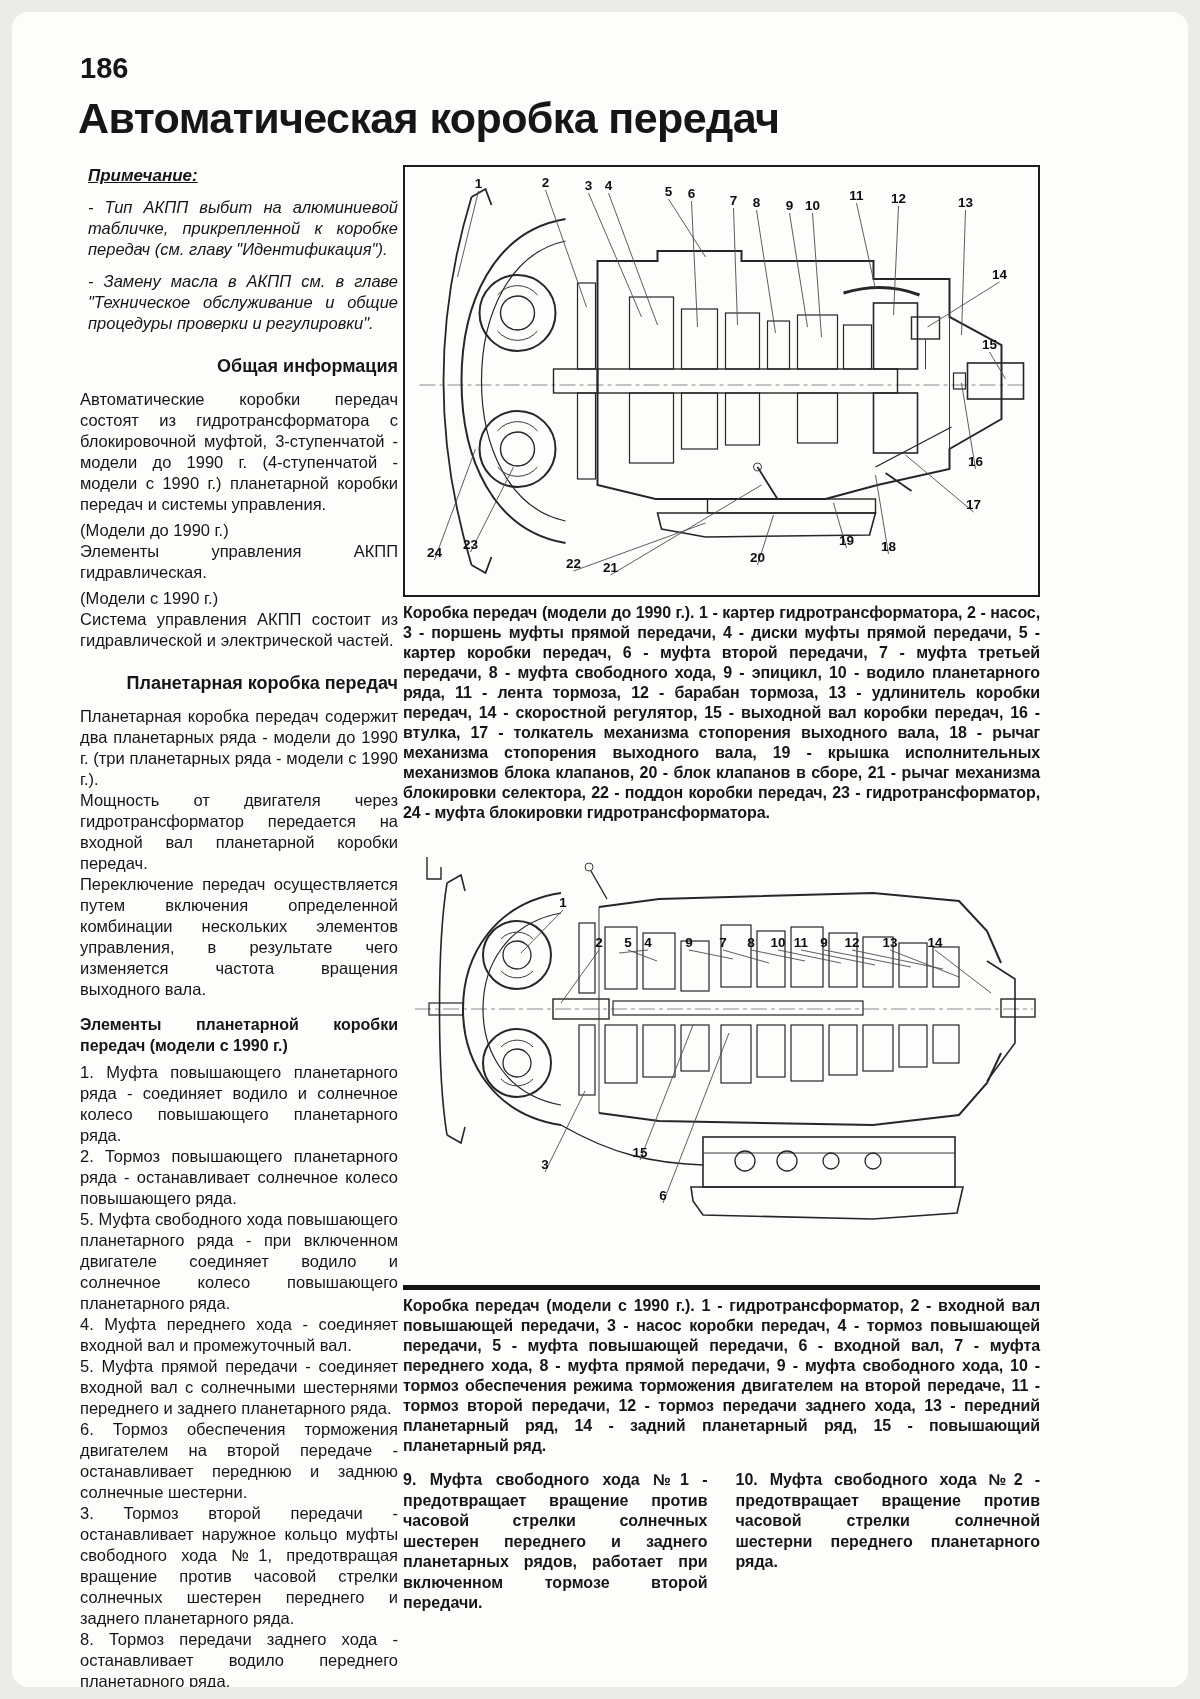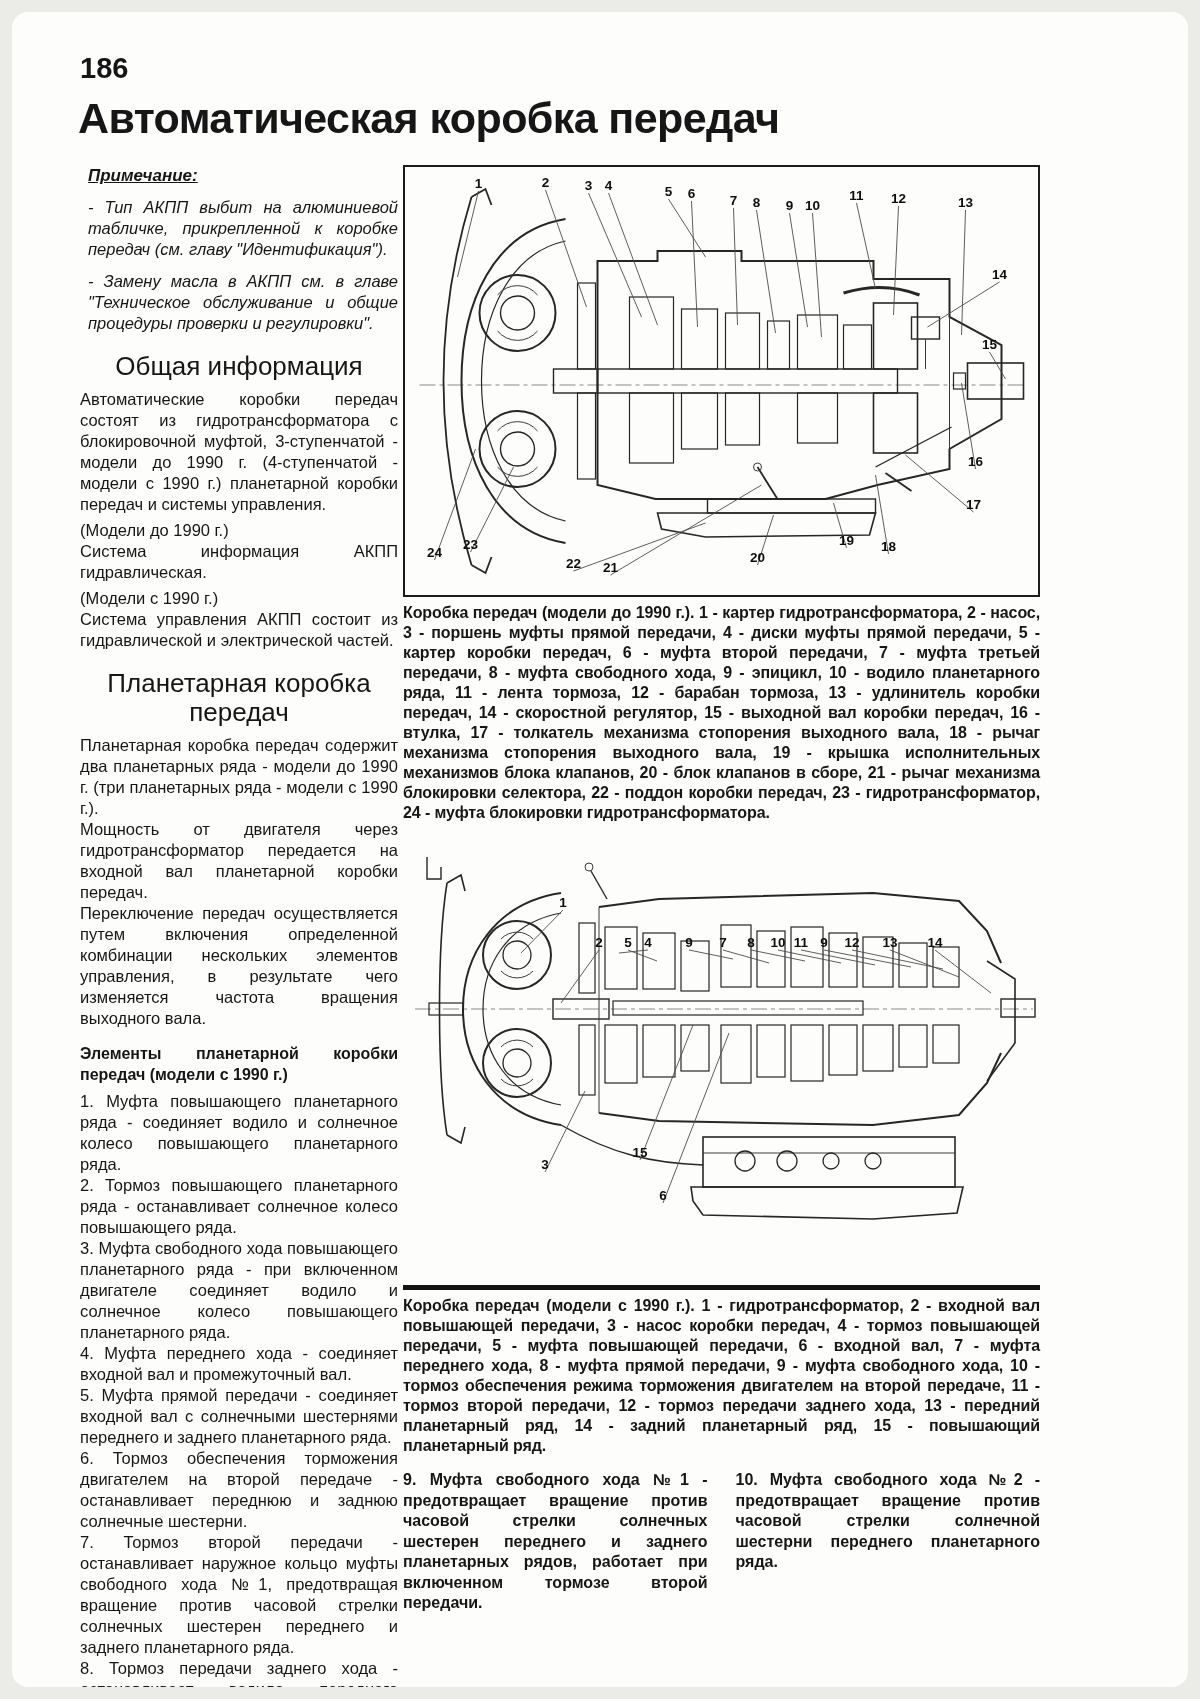--- a/index.html
+++ b/index.html
@@ -10,21 +10,21 @@
   }
   .page{position:absolute;inset:12px;background:#fdfdfc;border-radius:16px;overflow:hidden}
   .page-number{position:absolute;left:68px;top:40px;font-size:29px;font-weight:bold}
   .title{position:absolute;left:66px;top:82px;font-size:43px;font-weight:bold;letter-spacing:-0.6px;margin:0;white-space:nowrap}
 
   .left-col{position:absolute;left:68px;top:153px;width:318px;font-size:16.5px;line-height:21px;text-align:justify}
   .left-col p{margin:0}
   .note{font-style:italic}
   .note-heading{font-weight:bold;text-decoration:underline;margin:0 0 9px;font-size:17px}
   .note p{margin:0 0 11px;padding-left:8px}
-  .h2{font-size:26px;line-height:29px;font-weight:normal;margin:18px 0 8px;text-align:center}
+  .h2{font-size:18px;line-height:29px;font-weight:bold;margin:18px 0 8px;text-align:right}
   .h3{font-size:16px;line-height:21px;font-weight:bold;margin:14px 0 6px;text-align:justify}
   .model-note{margin-top:5px !important}
 
   .right-col{position:absolute;left:391px;top:153px;width:637px}
   .diagram-box{border:2px solid #1c1c1c;height:428px;background:#fdfdfc;box-sizing:content-box}
   .fig2-wrap{height:458px;margin-top:4px}
   .caption{font-weight:bold;font-size:16px;line-height:20px;text-align:justify;margin:6px 0 0;letter-spacing:-0.1px}
   .rule{height:5px;background:#141414}
   .footnotes{display:flex;gap:28px;margin-top:14px}
   .footnotes p{flex:1;font-weight:bold;font-size:16px;line-height:20.5px;text-align:justify;margin:0}
@@ -47,37 +47,37 @@
   <div class="left-col">
     <div class="note">
       <p class="note-heading">Примечание:</p>
       <p>- Тип АКПП выбит на алюминиевой табличке, прикрепленной к коробке передач (см. главу "Идентификация").</p>
       <p>- Замену масла в АКПП см. в главе "Техническое обслуживание и общие процедуры проверки и регулировки".</p>
     </div>
 
     <div class="h2">Общая информация</div>
     <p>Автоматические коробки передач состоят из гидротрансформатора с блокировочной муфтой, 3-ступенчатой - модели до 1990 г. (4-ступенчатой - модели с 1990 г.) планетарной коробки передач и системы управления.</p>
     <p class="model-note">(Модели до 1990 г.)</p>
-    <p>Система информация АКПП гидравлическая.</p>
+    <p>Элементы управления АКПП гидравлическая.</p>
     <p class="model-note">(Модели с 1990 г.)</p>
     <p>Система управления АКПП состоит из гидравлической и электрической частей.</p>
 
     <div class="h2">Планетарная коробка передач</div>
     <p>Планетарная коробка передач содержит два планетарных ряда - модели до 1990 г. (три планетарных ряда - модели с 1990 г.).</p>
     <p>Мощность от двигателя через гидротрансформатор передается на входной вал планетарной коробки передач.</p>
     <p>Переключение передач осуществляется путем включения определенной комбинации нескольких элементов управления, в результате чего изменяется частота вращения выходного вала.</p>
 
     <div class="h3">Элементы планетарной коробки передач (модели с 1990 г.)</div>
     <p>1. Муфта повышающего планетарного ряда - соединяет водило и солнечное колесо повышающего планетарного ряда.</p>
     <p>2. Тормоз повышающего планетарного ряда - останавливает солнечное колесо повышающего ряда.</p>
-    <p>3. Муфта свободного хода повышающего планетарного ряда - при включенном двигателе соединяет водило и солнечное колесо повышающего планетарного ряда.</p>
+    <p>5. Муфта свободного хода повышающего планетарного ряда - при включенном двигателе соединяет водило и солнечное колесо повышающего планетарного ряда.</p>
     <p>4. Муфта переднего хода - соединяет входной вал и промежуточный вал.</p>
     <p>5. Муфта прямой передачи - соединяет входной вал с солнечными шестернями переднего и заднего планетарного ряда.</p>
     <p>6. Тормоз обеспечения торможения двигателем на второй передаче - останавливает переднюю и заднюю солнечные шестерни.</p>
-    <p>7. Тормоз второй передачи - останавливает наружное кольцо муфты свободного хода №1, предотвращая вращение против часовой стрелки солнечных шестерен переднего и заднего планетарного ряда.</p>
+    <p>3. Тормоз второй передачи - останавливает наружное кольцо муфты свободного хода №1, предотвращая вращение против часовой стрелки солнечных шестерен переднего и заднего планетарного ряда.</p>
     <p>8. Тормоз передачи заднего хода - останавливает водило переднего планетарного ряда.</p>
   </div>
 
   <div class="right-col">
 
     <div class="diagram-box">
       <svg id="fig1-svg" viewBox="0 0 632 428" width="633" height="428">
         <defs>
           <pattern id="p1h" patternUnits="userSpaceOnUse" width="6" height="6" patternTransform="rotate(45)">
             <rect width="6" height="6" fill="#fdfdfc"></rect>

